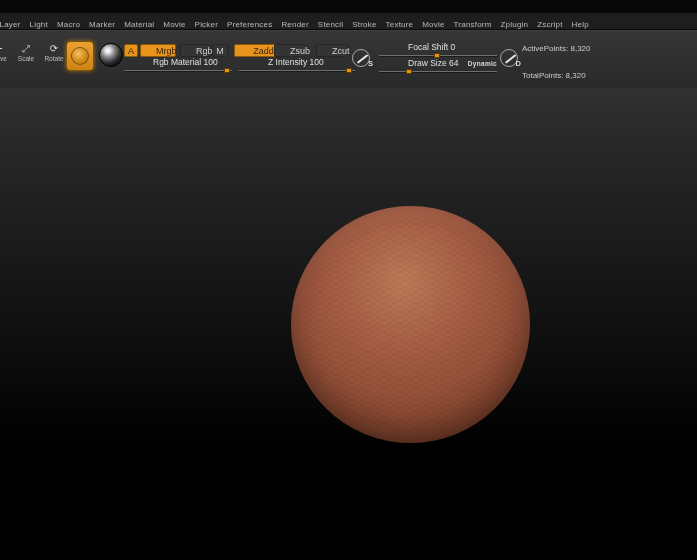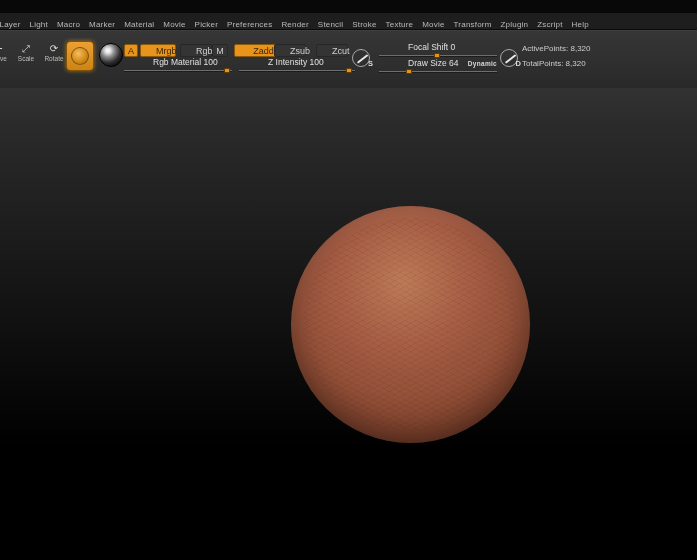--- a/index.html
+++ b/index.html
@@ -47,21 +47,21 @@
   .dynamic-label{font-size:6.5px;font-weight:bold;color:#d8d8d8;letter-spacing:.3px;}
   .slider-track{position:relative;height:1px;background:#6e6e6e;margin-top:3px;box-shadow:0 1px 0 #1c1c1c;}
   .slider-marker{position:absolute;top:-2px;width:6px;height:5px;background:var(--accent,#e8941c);
     border:1px solid #5c3c04;}
 
   .circ-icon{position:absolute;width:18px;height:18px;border-radius:50%;border:1px solid #a8a8a8;}
   .circ-icon .pencil{position:absolute;left:3px;top:8px;width:13px;height:1.5px;background:#e8e8e8;
     transform:rotate(-38deg);border-radius:1px;}
   .circ-icon .letter{position:absolute;right:-4px;bottom:-2px;font-size:7.5px;font-weight:bold;color:#dcdcdc;}
 
-  .stats{position:absolute;left:522px;top:13px;display:flex;flex-direction:column;gap:6px;}
+  .stats{position:absolute;left:522px;top:13px;display:flex;flex-direction:column;gap:18px;}
   .stats div{font-size:8px;color:#cccccc;}
 
   
   .canvas{position:absolute;left:0;top:88px;width:697px;height:472px;
     background:linear-gradient(180deg,#323232 0px,#2b2b2b 35px,#1d1d1d 140px,#0c0c0c 270px,#000000 360px,#000000 100%);}
   .sphere{position:absolute;left:291px;top:118px;width:239px;height:237px;border-radius:50%;
     background:radial-gradient(circle at 47% 32%,#bd7a58 0%,#b06a4c 18%,#a25a42 38%,#955139 55%,#83452f 72%,#6d3826 86%,#5c2e20 100%);
     box-shadow:inset 0 -10px 26px rgba(0,0,0,.35), inset 0 6px 12px rgba(255,255,255,.05);}
   .sphere::after{content:"";position:absolute;inset:5%;border-radius:50%;
     background:repeating-linear-gradient(28deg,rgba(0,0,0,.045) 0 1px,transparent 1px 5px),

